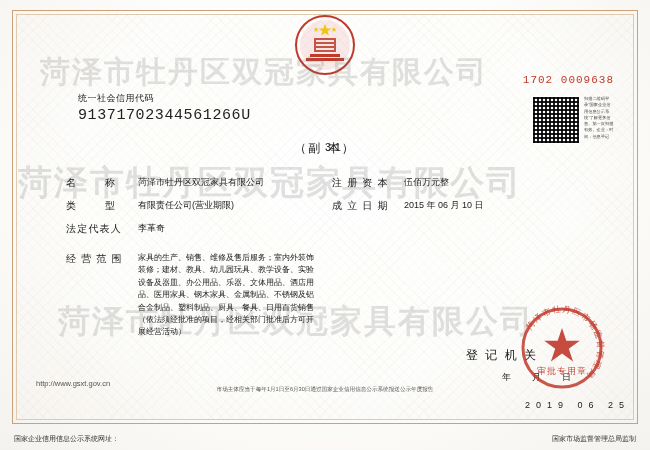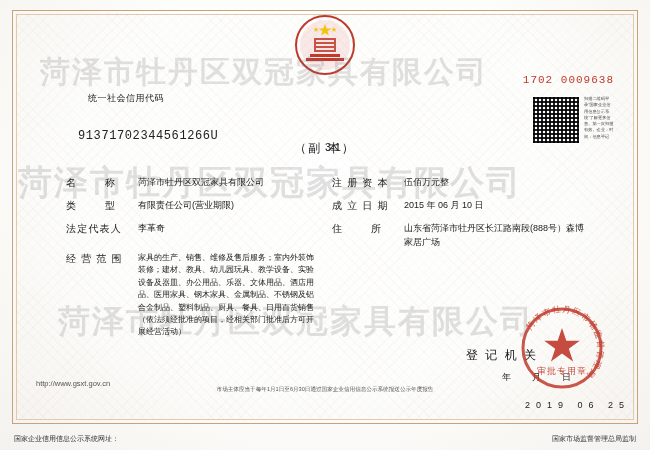--- a/index.html
+++ b/index.html
@@ -67,22 +67,22 @@
   .subtitle{
     position:absolute;left:0;right:0;top:140px;text-align:center;
     font-size:12px;color:#222;letter-spacing:2px;
   }
   .copy-no{
     position:absolute;left:50%;top:141px;
     font-size:11px;color:#222;
   }
   
   .code-block{position:absolute;left:78px;top:92px;text-align:left;}
-  .code-label{font-size:9px;color:#222;letter-spacing:.5px;margin-left:10px;}
-  .code-value{font-size:12px;color:#222;margin-top:24px;letter-spacing:.6px;
+  .code-label{font-size:9px;color:#222;letter-spacing:.5px;}
+  .code-value{font-size:15px;color:#222;margin-top:2px;letter-spacing:.6px;
     font-family:"Liberation Mono","DejaVu Sans Mono",monospace;}
   
   .cols{position:absolute;left:66px;top:176px;width:520px;display:flex;gap:12px;}
   .col{flex:1;}
   .row{display:flex;align-items:flex-start;margin-bottom:9px;}
   .lbl{
     width:72px;min-width:72px;font-size:10px;color:#222;
     letter-spacing:3px;text-align:justify;
   }
   .lbl.wide{letter-spacing:1.2px;}
@@ -208,24 +208,20 @@
         <div class="lbl wide">注 册 资 本</div>
         <div class="val">伍佰万元整</div>
       </div>
 
       <div class="row">
         <div class="lbl wide">成 立 日 期</div>
         <div class="val">2015 年 06 月 10 日</div>
       </div>
 
 
-      <div class="row">
-        <div class="lbl">住　　所</div>
-        <div class="val">山东省菏泽市牡丹区长江路南段(888号）森博家居广场</div>
-      </div>
 
     </div>
   </div>
 
   <div class="registrar">登 记 机 关</div>
   <div class="reg-date">年　　月　　日</div>
 
   <div class="seal">
     <svg viewBox="0 0 100 100" width="100" height="100">
       <defs>

